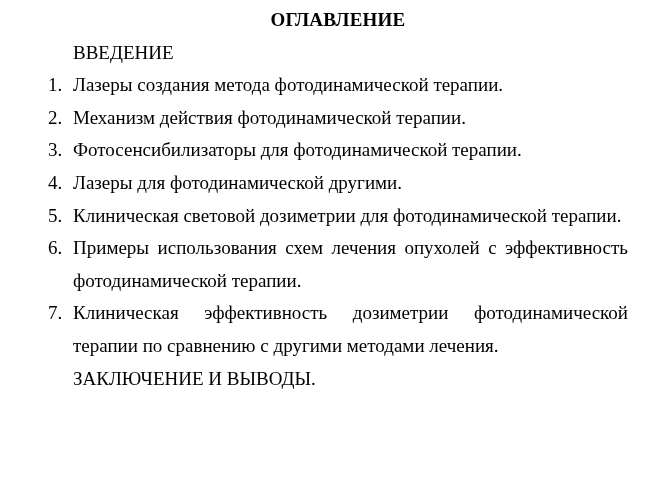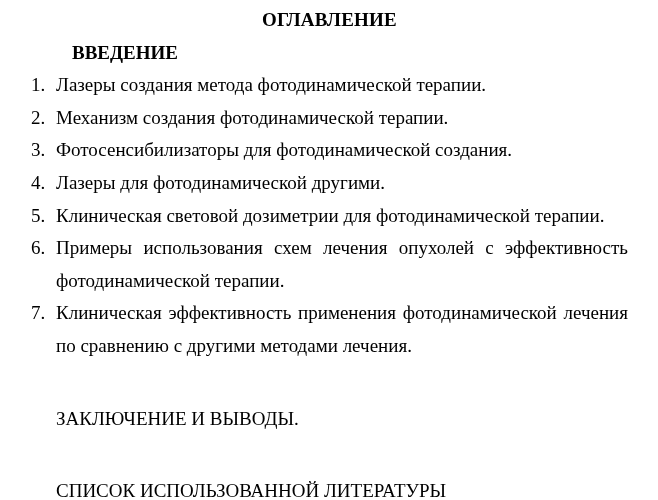--- a/index.html
+++ b/index.html
@@ -10,100 +10,97 @@
   .page {
     position: relative;
     width: 658px;
     height: 500px;
     box-sizing: border-box;
     background: #ffffff;
     color: #000000;
     font-family: "Liberation Serif", "DejaVu Serif", serif;
     font-size: 19px;
     line-height: 32.6px;
-    padding: 4px 30px 0 31px;
+    padding: 4px 30px 0 48px;
     overflow: hidden;
   }
   .title {
     text-align: center;
     font-weight: 700;
     letter-spacing: 0.2px;
   }
   .intro {
-    margin-left: 41px;
-    font-weight: bold;
+    margin-left: 25px;
   }
   .toc-list {
     margin: 0;
     padding: 0;
     list-style: none;
   }
   .toc-item {
     display: flex;
     align-items: flex-start;
   }
   .toc-item .num {
     flex: 0 0 25px;
     width: 25px;
   }
   .toc-item .text {
     flex: 1 1 auto;
     text-align: justify;
   }
   .footer-line {
     margin-left: 25px;
-    margin-top: 40px;
   }
 </style>
 </head>
 <body>
 
 <div class="page">
 
   <div class="title">ОГЛАВЛЕНИЕ</div>
 
   <div class="intro">ВВЕДЕНИЕ</div>
 
   <div class="toc-list">
 
     <div class="toc-item">
       <span class="num">1.</span>
       <span class="text">Лазеры создания метода фотодинамической терапии.</span>
     </div>
 
     <div class="toc-item">
       <span class="num">2.</span>
-      <span class="text">Механизм создания фотодинамической терапии.</span>
+      <span class="text">Механизм действия фотодинамической терапии.</span>
     </div>
 
     <div class="toc-item">
       <span class="num">3.</span>
-      <span class="text">Фотосенсибилизаторы для фотодинамической создания.</span>
+      <span class="text">Фотосенсибилизаторы для фотодинамической терапии.</span>
     </div>
 
     <div class="toc-item">
       <span class="num">4.</span>
       <span class="text">Лазеры для фотодинамической другими.</span>
     </div>
 
     <div class="toc-item">
       <span class="num">5.</span>
       <span class="text">Клиническая световой дозиметрии для фотодинамической терапии.</span>
     </div>
 
     <div class="toc-item">
       <span class="num">6.</span>
       <span class="text">Примеры использования схем лечения опухолей с эффективность фотодинамической терапии.</span>
     </div>
 
     <div class="toc-item">
       <span class="num">7.</span>
-      <span class="text">Клиническая эффективность применения фотодинамической лечения по сравнению с другими методами лечения.</span>
+      <span class="text">Клиническая эффективность дозиметрии фотодинамической терапии по сравнению с другими методами лечения.</span>
     </div>
 
   </div>
 
   <div class="toc-footer">
     <div class="footer-line">ЗАКЛЮЧЕНИЕ И ВЫВОДЫ.</div>
-    <div class="footer-line">СПИСОК ИСПОЛЬЗОВАННОЙ ЛИТЕРАТУРЫ</div>
   </div>
 
 </div>
 
 </body></html>

